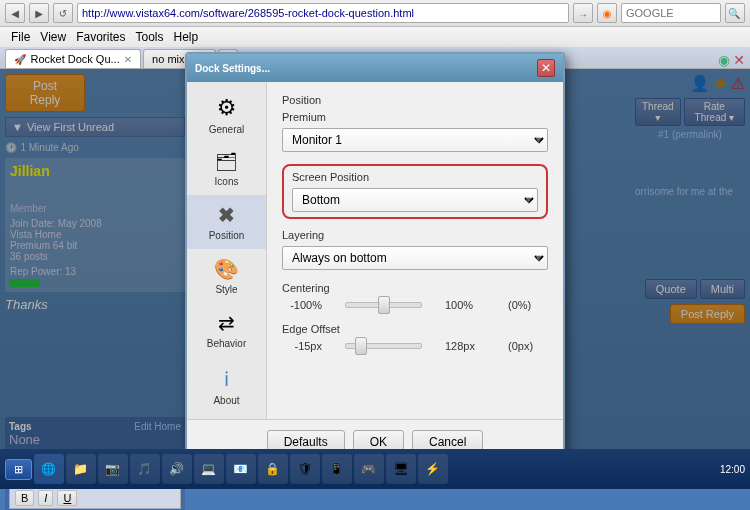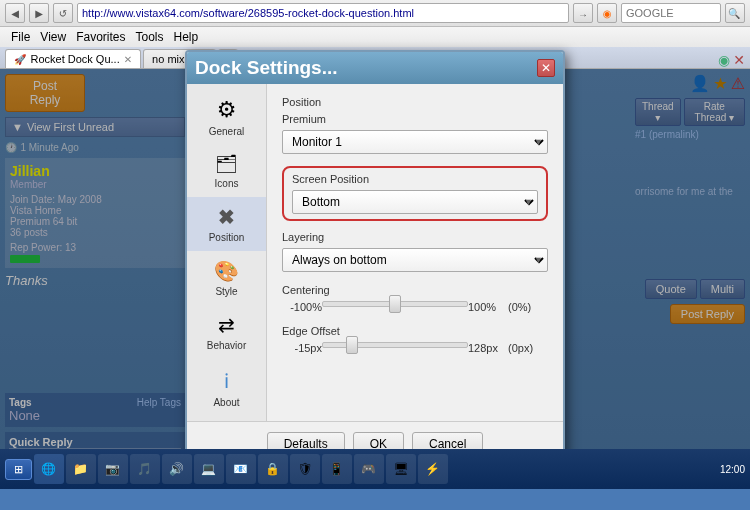--- a/index.html
+++ b/index.html
@@ -33,21 +33,21 @@
     
     .taskbar { position: absolute; bottom: 0; left: 0; right: 0; height: 40px; background: linear-gradient(to bottom, #1a3a6a, #0a2a5a); display: flex; align-items: center; padding: 0 5px; gap: 2px; }
     .taskbar-icon { width: 30px; height: 30px; background: rgba(255,255,255,0.1); border-radius: 3px; display: flex; align-items: center; justify-content: center; cursor: pointer; }
 
     
     .dialog-overlay { position: absolute; top: 0; left: 0; right: 0; bottom: 40px; background: rgba(0,0,0,0.3); display: flex; align-items: center; justify-content: center; }
     
     
     .dialog { background: #f0f0f0; border: 2px solid #7a9ab5; border-radius: 4px; width: 380px; box-shadow: 3px 3px 12px rgba(0,0,0,0.5); }
     .dialog-title-bar { background: linear-gradient(to bottom, #7aadce, #5a8dae); padding: 5px 8px; display: flex; align-items: center; justify-content: space-between; border-radius: 2px 2px 0 0; }
-    .dialog-title { color: white; font-size: 19px; font-weight: bold; }
+    .dialog-title { color: white; font-size: 10px; font-weight: bold; }
     .dialog-close { background: linear-gradient(to bottom, #e07070, #c05050); border: 1px solid #a03030; color: white; width: 18px; height: 18px; border-radius: 2px; cursor: pointer; font-size: 12px; display: flex; align-items: center; justify-content: center; }
     .dialog-body { display: flex; gap: 0; }
     
     
     .dialog-nav { width: 80px; background: #e8e8e8; border-right: 1px solid #ccc; padding: 5px 0; }
     .nav-item { display: flex; flex-direction: column; align-items: center; padding: 8px 5px; cursor: pointer; gap: 3px; }
     .nav-item:hover, .nav-item.active { background: #d0d8e8; }
     .nav-icon { font-size: 22px; }
     .nav-label { font-size: 10px; color: #333; }
     
@@ -56,21 +56,21 @@
     .section-label { font-size: 11px; color: #333; margin-bottom: 5px; font-weight: normal; }
     .section-group { margin-bottom: 12px; }
     .dropdown-wrapper { position: relative; }
     .dropdown-wrapper::after { content: '▼'; position: absolute; right: 5px; top: 50%; transform: translateY(-50%); font-size: 9px; color: #666; pointer-events: none; }
     .dropdown-select { width: 100%; padding: 3px 20px 3px 5px; border: 1px solid #aaa; background: linear-gradient(to bottom, white, #f0f0f0); font-size: 12px; cursor: pointer; border-radius: 2px; height: 24px; }
     
     
     .screen-position-group { border: 2px solid #cc3333; border-radius: 8px; padding: 5px 8px; margin-bottom: 10px; }
     
     
-    .slider-row { display: flex; gap: 0; margin-bottom: 8px; }
+    .slider-row { display: flex; align-items: center; gap: 23px; margin-bottom: 8px; }
     .slider-label-left { width: 40px; font-size: 11px; color: #333; text-align: right; }
     .slider-label-right { width: 40px; font-size: 11px; color: #333; }
     .slider-value { width: 40px; font-size: 11px; color: #333; }
     .slider { flex: 1; height: 4px; background: linear-gradient(to right, #d0d0d0, #d0d0d0); border: 1px solid #bbb; border-radius: 2px; position: relative; cursor: pointer; }
     .slider-thumb { width: 12px; height: 18px; background: linear-gradient(to bottom, #f5f5f5, #d0d0d0); border: 1px solid #aaa; border-radius: 2px; position: absolute; top: 50%; transform: translateY(-50%); cursor: pointer; }
     
     
     .dialog-footer { display: flex; justify-content: center; gap: 8px; padding: 10px 15px; border-top: 1px solid #ccc; }
     .dialog-btn { padding: 4px 16px; border: 1px solid #aaa; border-radius: 3px; background: linear-gradient(to bottom, #f5f5f5, #e0e0e0); cursor: pointer; font-size: 12px; }
 
@@ -132,40 +132,40 @@
     <div class="view-unread">
       <span>▼</span>
       <span>View First Unread</span>
     </div>
     <div style="color:rgba(255,255,255,0.7); font-size:10px; display:flex; align-items:center; gap:3px; padding:2px 0;">
       <span>🕐</span>
       <span>1 Minute Ago</span>
     </div>
     <div class="user-info">
       <div class="username">Jillian</div>
-      <div style="color:#cce;">Member</div>
+      <div style="color:#cce;margin-top:24px;">Member</div>
       <div style="height:4px;"></div>
       <div style="color:#dde; font-size:10px;">Join Date: May 2008</div>
       <div style="color:#dde; font-size:10px;">Vista Home</div>
       <div style="color:#dde; font-size:10px;">Premium 64 bit</div>
       <div style="color:#dde; font-size:10px;">36 posts</div>
       <div style="height:4px;"></div>
       <div style="color:#dde; font-size:10px;">Rep Power: 13</div>
       <div style="width:30px; height:8px; background:#22cc44; margin-top:2px; border-radius:1px;"></div>
     </div>
     
     <div style="color:white; font-size:13px; padding: 5px 0; font-style:italic;">
       <span>Thanks</span>
     </div>
     
     
     <div style="background:rgba(60,100,160,0.7); padding:4px; margin-top: 100px;">
       <div style="display:flex; justify-content:space-between; align-items:center;">
         <span style="color:white; font-size:10px; font-weight:bold;">Tags</span>
-        <span class="edit-tags-btn">Help Tags</span>
+        <span class="edit-tags-btn">Edit Home</span>
       </div>
       <div style="color:#cce; font-size:13px;">None</div>
     </div>
     
     
     <div style="background:rgba(60,100,160,0.7); padding:4px; margin-top:5px;">
       <div style="color:white; font-size:11px; font-weight:bold; border-bottom:1px solid rgba(255,255,255,0.3); margin-bottom:3px;">Quick Reply</div>
       <div style="color:#dde; font-size:10px;">Message:</div>
       <div class="reply-toolbar">
         <button class="toolbar-btn">B</button>
@@ -178,21 +178,21 @@
   <div style="position:absolute; top:0; right:0; width:120px; padding:5px;">
     <div style="display:flex; gap:3px; justify-content:flex-end; align-items:center; margin-bottom:5px;">
       <span style="font-size:16px; cursor:pointer;">👤</span>
       <span style="font-size:16px; cursor:pointer; color:#c80;">★</span>
       <span style="font-size:16px; cursor:pointer; color:#c33;">⚠</span>
     </div>
     <div style="display:flex; gap:3px; ">
       <button class="thread-btn">Thread ▾</button>
       <button class="thread-btn">Rate Thread ▾</button>
     </div>
-    <div style="text-align:left; color:#aaccff; font-size:10px; margin-top:3px;">#1 (permalink)</div>
+    <div style="text-align:center; color:#aaccff; font-size:10px; margin-top:3px;">#1 (permalink)</div>
     <div style="color:rgba(200,220,255,0.8); font-size:10px; margin-top:45px; line-height:1.4;">orrisome for me at the</div>
     <div style="display:flex; gap:3px; margin-top:80px; justify-content:flex-end;">
       <button class="quote-btn">Quote</button>
       <button class="multi-btn">Multi</button>
     </div>
     <div style="display:flex; justify-content:flex-end; margin-top:5px;">
       <button class="post-reply-btn2">Post Reply</button>
     </div>
   </div>
 

